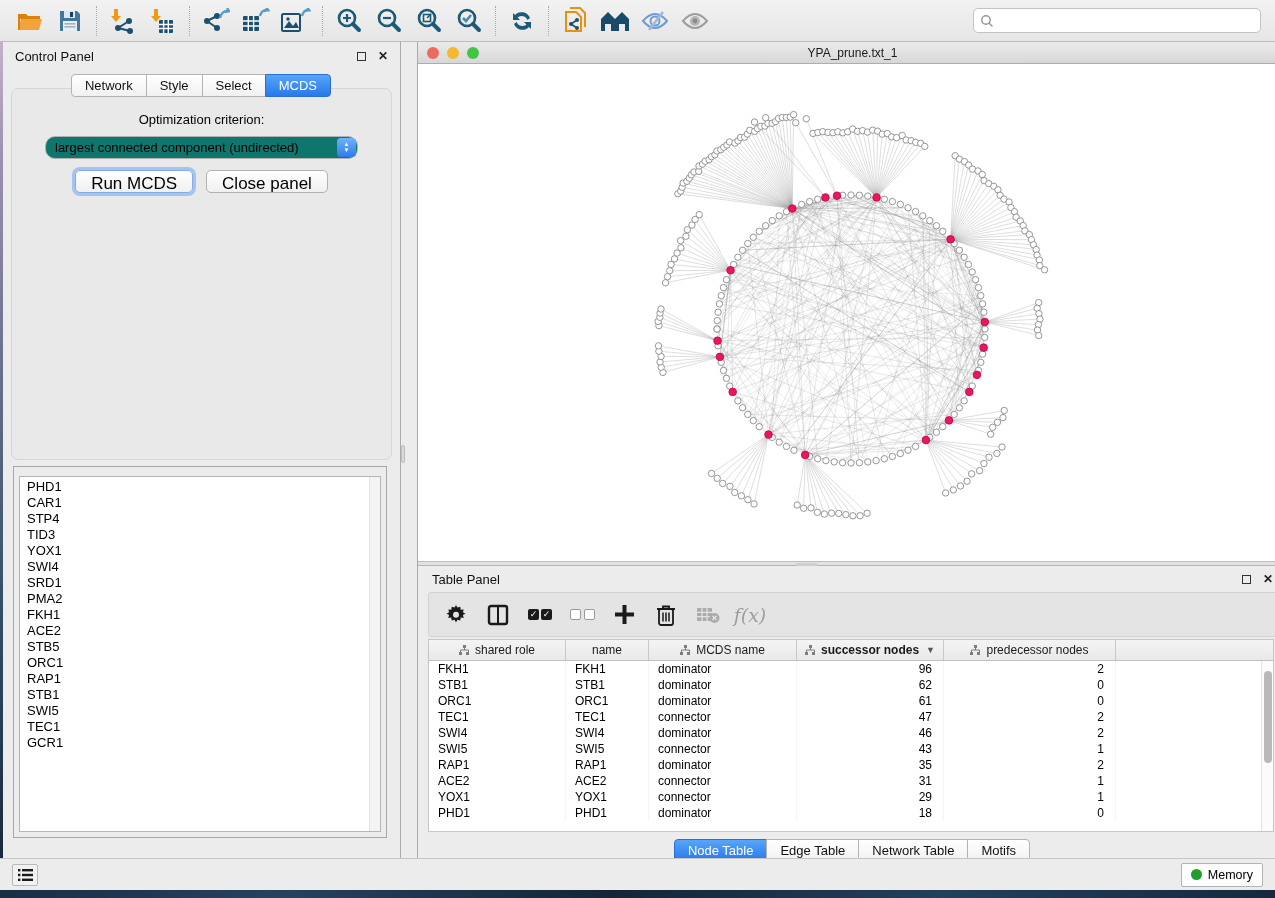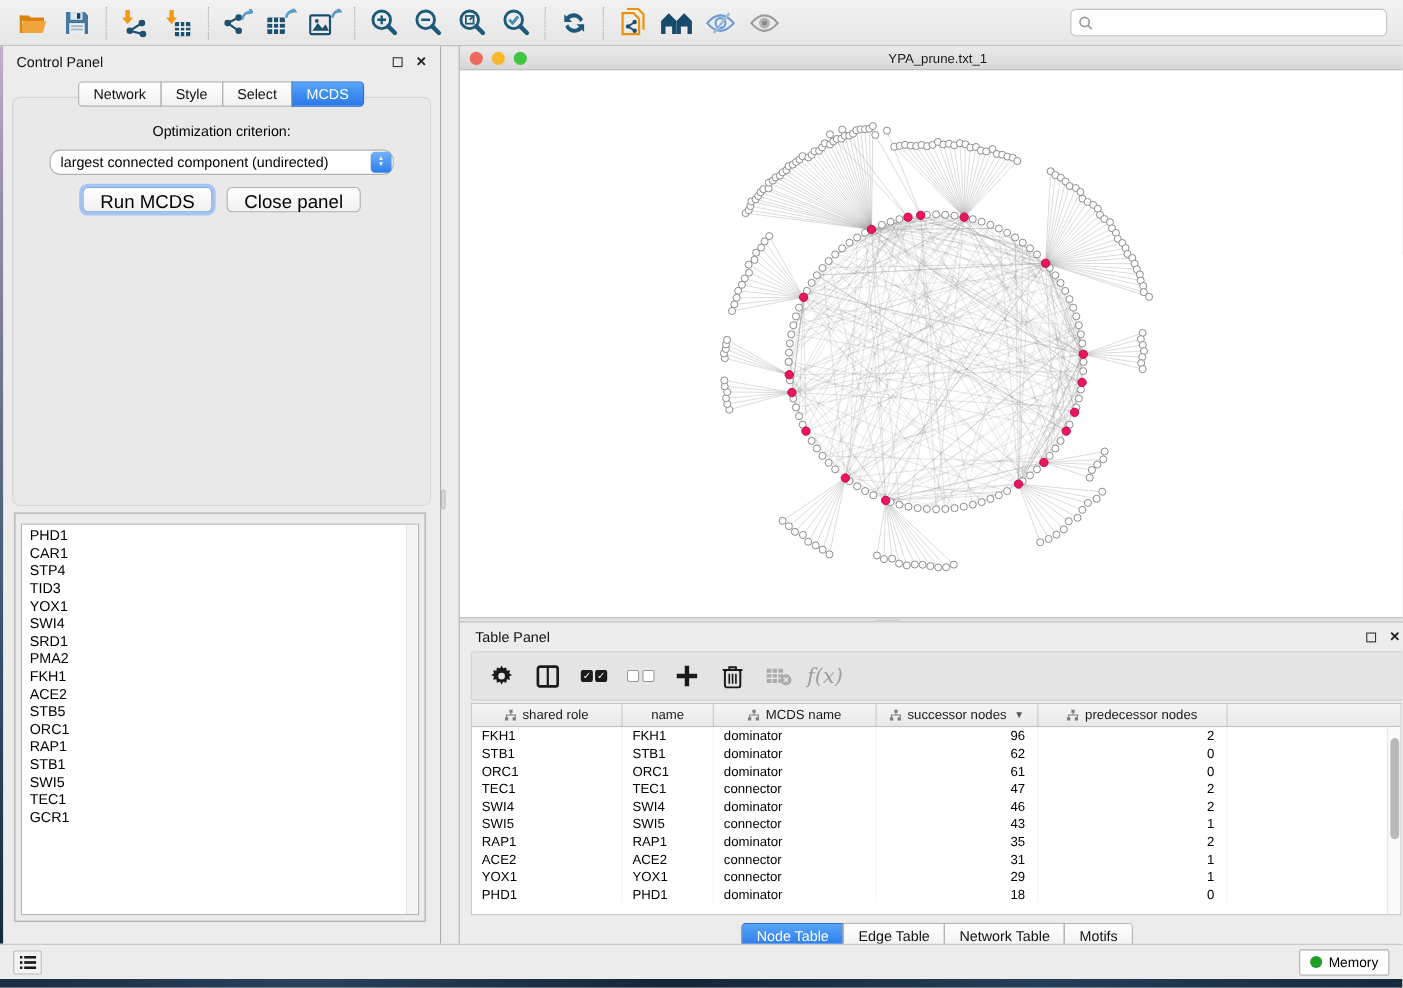--- a/index.html
+++ b/index.html
@@ -32,21 +32,21 @@
   .w-close { font-size:12px; font-weight:bold; color:#222; line-height:1; }
   .cp-card { position:absolute; left:8px; right:8px; top:46px; height:372px;
     background:#e9e9e9; border:1px solid #d6d6d6; border-radius:7px; }
   .cp-tabs { position:absolute; top:32px; left:0; right:0; display:flex; justify-content:center; z-index:2; }
   .tab { font-size:13px; padding:3px 13px; background:linear-gradient(#ffffff,#f1f1f1);
     border:1px solid #b3b3b3; margin-left:-1px; color:#111; }
   .tab:first-child { border-radius:4px 0 0 4px; }
   .tab:last-child  { border-radius:0 4px 4px 0; }
   .tab.sel { background:linear-gradient(#58a5f8,#2878ea); color:#fff; border-color:#2a6fd6; }
   .opt-label { text-align:center; font-size:13px; color:#000; margin-top:24px; }
-  .dropdown { width:313px; height:23px; margin:9px auto 0; background:#ffffff; border:1px solid #b2b2b2;
+  .dropdown { width:313px; height:23px; margin:9px auto 0; background:#0f766e; border:1px solid #b2b2b2;
     border-radius:10px; display:flex; align-items:center; font-size:13px;gap:10px; }
   .dropdown .dd-text { flex:1; padding-left:9px; color:#000; white-space:nowrap; overflow:hidden; }
   .dd-stepper { width:19px; height:19px; margin:1px; border-radius:4px;
     background:linear-gradient(#70b2fa,#2d7ce9); display:flex; flex-direction:column;
     align-items:center; justify-content:center; gap:1px; }
   .dd-stepper span { color:#fff; font-size:6px; line-height:5px; }
   .cp-buttons { display:flex; justify-content:center; gap:13px; margin-top:11px; }
   .btn { font-size:17px; color:#000; background:linear-gradient(#ffffff,#f0f0f0);
     border:1px solid #b2b2b2; border-radius:5px; padding:3px 15px; height:23px; }
   .btn.focused { box-shadow:0 0 0 3px rgba(105,165,250,.55); border-color:#85ace2; }
@@ -1155,21 +1155,21 @@
               <svg width="11" height="11" viewBox="0 0 11 11">
                   <g fill="#7d7d7d">
                     <rect x="4" y="0" width="3" height="3"></rect>
                     <rect x="0" y="7" width="3" height="3"></rect>
                     <rect x="7" y="7" width="3" height="3"></rect>
                   </g>
                   <path d="M5.5 3 v2 M1.5 7 V5 h8 v2" stroke="#7d7d7d" fill="none"></path>
                 </svg>
               <span>MCDS name</span>
             </div>
-            <div class="th" style="width:147px;">
+            <div class="th" style="width:147px;font-weight:bold;">
               <svg width="11" height="11" viewBox="0 0 11 11">
                   <g fill="#7d7d7d">
                     <rect x="4" y="0" width="3" height="3"></rect>
                     <rect x="0" y="7" width="3" height="3"></rect>
                     <rect x="7" y="7" width="3" height="3"></rect>
                   </g>
                   <path d="M5.5 3 v2 M1.5 7 V5 h8 v2" stroke="#7d7d7d" fill="none"></path>
                 </svg>
               <span>successor nodes</span>
               <span class="sort-chevron">▼</span>

